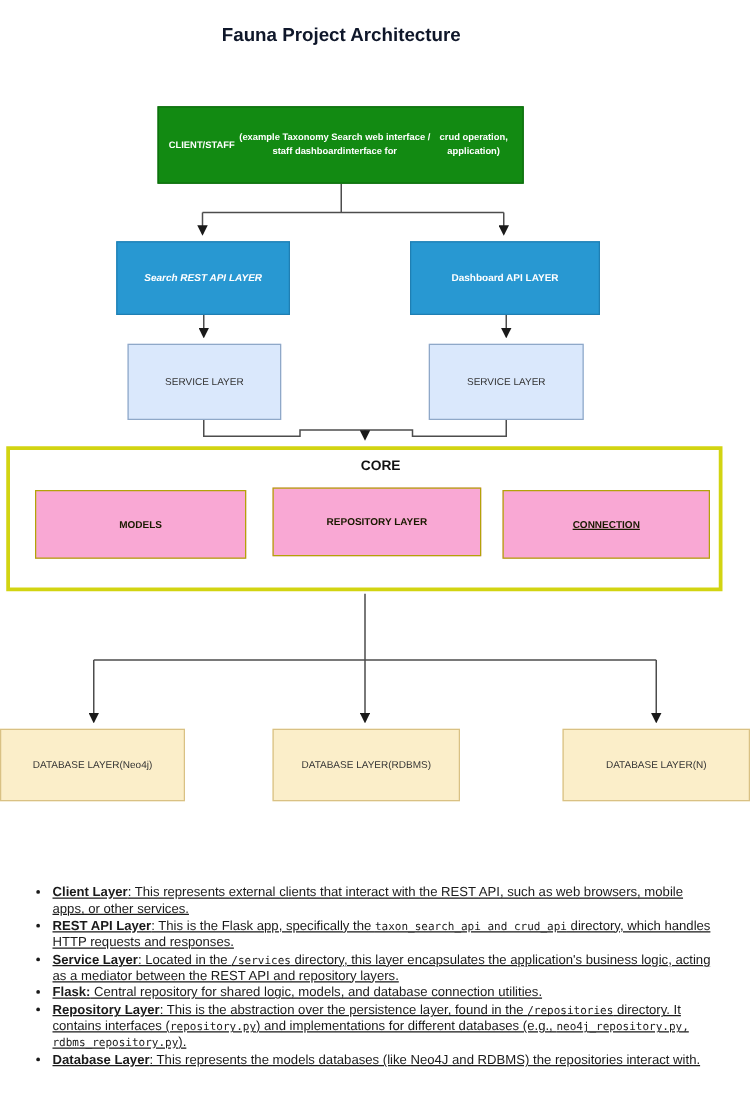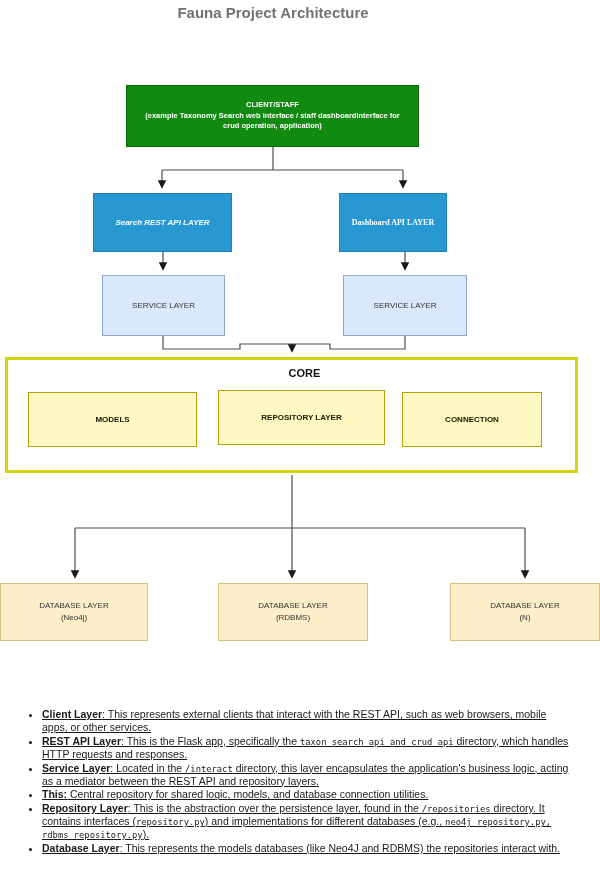--- a/index.html
+++ b/index.html
@@ -1,39 +1,39 @@
 <!DOCTYPE html>
 <html><head>
 <meta charset="utf-8">
 <style>
   * { margin: 0; padding: 0; box-sizing: border-box; }
   html, body { background: #ffffff; }
   body { width: 600px; height: 885px; font-family: "Liberation Sans", sans-serif; color: #1a1a1a; position: relative; overflow: hidden; }
   .page { position: absolute; left: 0; top: 0; width: 600px; height: 885px; }
 
-  .title { position: absolute; left: 0; top: 4px; width: 546px; text-align: center; font-size: 15px; font-weight: bold; color: #737373; }
+  .title { position: absolute; left: 0; top: 20px; width: 546px; text-align: center; font-size: 15px; font-weight: bold; color: #0f172a; }
 
   svg.wires { position: absolute; left: 0; top: 0; width: 600px; height: 660px; }
 
-  .box { position: absolute; display: flex; flex-direction: column; align-items: center; justify-content: center; text-align: center; }
+  .box { position: absolute; display: flex; flex-direction: row; align-items: center; justify-content: center; text-align: center; }
 
   .client-box { left: 126px; top: 85px; width: 293px; height: 62px; background: #128a12; border: 1px solid #0d6b0d; color: #ffffff; font-weight: bold; font-size: 7.5px; line-height: 1.45; padding: 2px 8px; }
   .api-box { background: #2898d2; border: 1px solid #1f7fb3; color: #ffffff; font-weight: bold; font-size: 8px; }
   .api-left { left: 93px; top: 193px; width: 139px; height: 59px; font-style: italic; }
-  .api-right { left: 339px; top: 193px; width: 108px; height: 59px; font-family: Liberation Serif, serif; }
+  .api-right { left: 328px; top: 193px; width: 152px; height: 59px; }
   .service-box { background: #dae8fc; border: 1px solid #8fa8c8; color: #333333; font-size: 8px; }
   .service-left { left: 102px; top: 275px; width: 123px; height: 61px; }
   .service-right { left: 343px; top: 275px; width: 124px; height: 61px; }
 
   .core-box { position: absolute; left: 5px; top: 357px; width: 573px; height: 116px; background: #ffffff; border: 3px solid #d2d411; }
   .core-label { position: absolute; left: 12px; top: 367px; width: 585px; text-align: center; font-size: 11px; font-weight: bold; color: #111; }
-  .yellow-box { background: #fef9c3; border: 1px solid #b3a308; color: #1a1a00; font-weight: bold; font-size: 8px; }
+  .yellow-box { background: #f9a8d4; border: 1px solid #b3a308; color: #1a1a00; font-weight: bold; font-size: 8px; }
   .yb-models { left: 28px; top: 392px; width: 169px; height: 55px; }
   .yb-repo { left: 218px; top: 390px; width: 167px; height: 55px; }
-  .yb-conn { left: 402px; top: 392px; width: 140px; height: 55px; }
+  .yb-conn { left: 402px; top: 392px; width: 166px; height: 55px; text-decoration: underline; }
 
   .db-box { background: #fbeec9; border: 1px solid #d9c184; color: #333333; font-size: 8px; line-height: 1.5; }
   .db-1 { left: 0px; top: 583px; width: 148px; height: 58px; }
   .db-2 { left: 218px; top: 583px; width: 150px; height: 58px; }
   .db-3 { left: 450px; top: 583px; width: 150px; height: 58px; }
 
   .notes { position: absolute; left: 28px; top: 708px; width: 552px; font-size: 10.5px; line-height: 1.23; color: #1a1a1a; }
   .notes ul { list-style: disc; padding-left: 14px; text-decoration: underline; }
   .notes li { margin: 0 0 1px 0; padding-right: 6px; }
   .seg-bold { font-weight: bold; }
@@ -123,20 +123,20 @@
 
   <div class="box db-box db-3">
     <span>DATABASE LAYER</span>
     <span>(N)</span>
   </div>
 
   <div class="notes">
     <ul>
         <li><span class="seg-bold">Client Layer</span><span>: This represents external clients that interact with the REST API, such as web browsers, mobile apps, or other services.</span></li>
         <li><span class="seg-bold">REST API Layer</span><span>: This is the Flask app, specifically the </span><span class="seg-mono">taxon_search_api and crud_api</span><span> directory, which handles HTTP requests and responses.</span></li>
-        <li><span class="seg-bold">Service Layer</span><span>: Located in the </span><span class="seg-mono">/interact</span><span> directory, this layer encapsulates the application's business logic, acting as a mediator between the REST API and repository layers.</span></li>
-        <li><span class="seg-bold">This:</span><span> Central repository for shared logic, models, and database connection utilities.</span></li>
+        <li><span class="seg-bold">Service Layer</span><span>: Located in the </span><span class="seg-mono">/services</span><span> directory, this layer encapsulates the application's business logic, acting as a mediator between the REST API and repository layers.</span></li>
+        <li><span class="seg-bold">Flask:</span><span> Central repository for shared logic, models, and database connection utilities.</span></li>
         <li><span class="seg-bold">Repository Layer</span><span>: This is the abstraction over the persistence layer, found in the </span><span class="seg-mono">/repositories</span><span> directory. It contains interfaces (</span><span class="seg-mono">repository.py</span><span>) and implementations for different databases (e.g., </span><span class="seg-mono">neo4j_repository.py, rdbms_repository.py</span><span>).</span></li>
         <li><span class="seg-bold">Database Layer</span><span>: This represents the models databases (like Neo4J and RDBMS) the repositories interact with.</span></li>
       </ul>
   </div>
 
 </div>
 
 </body></html>

